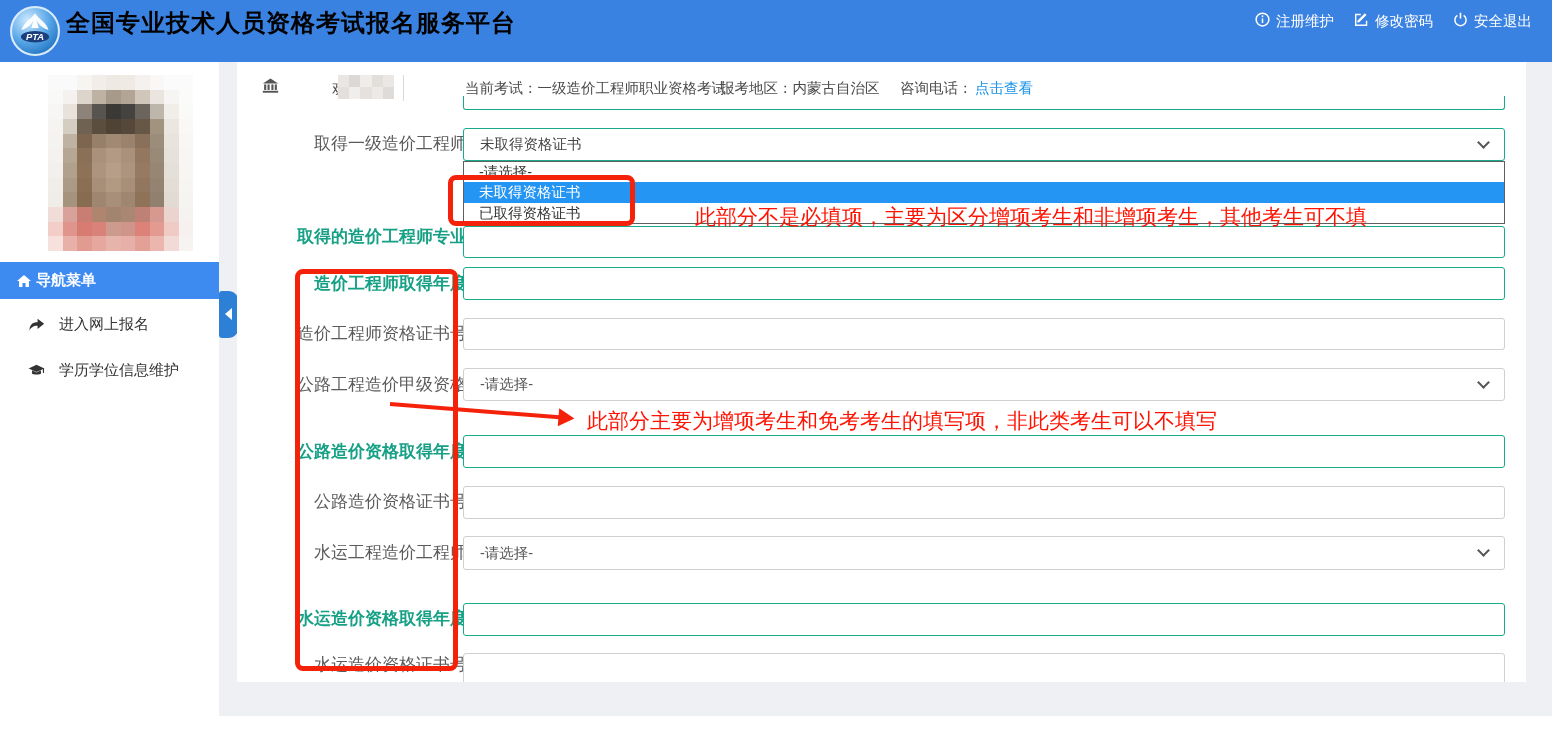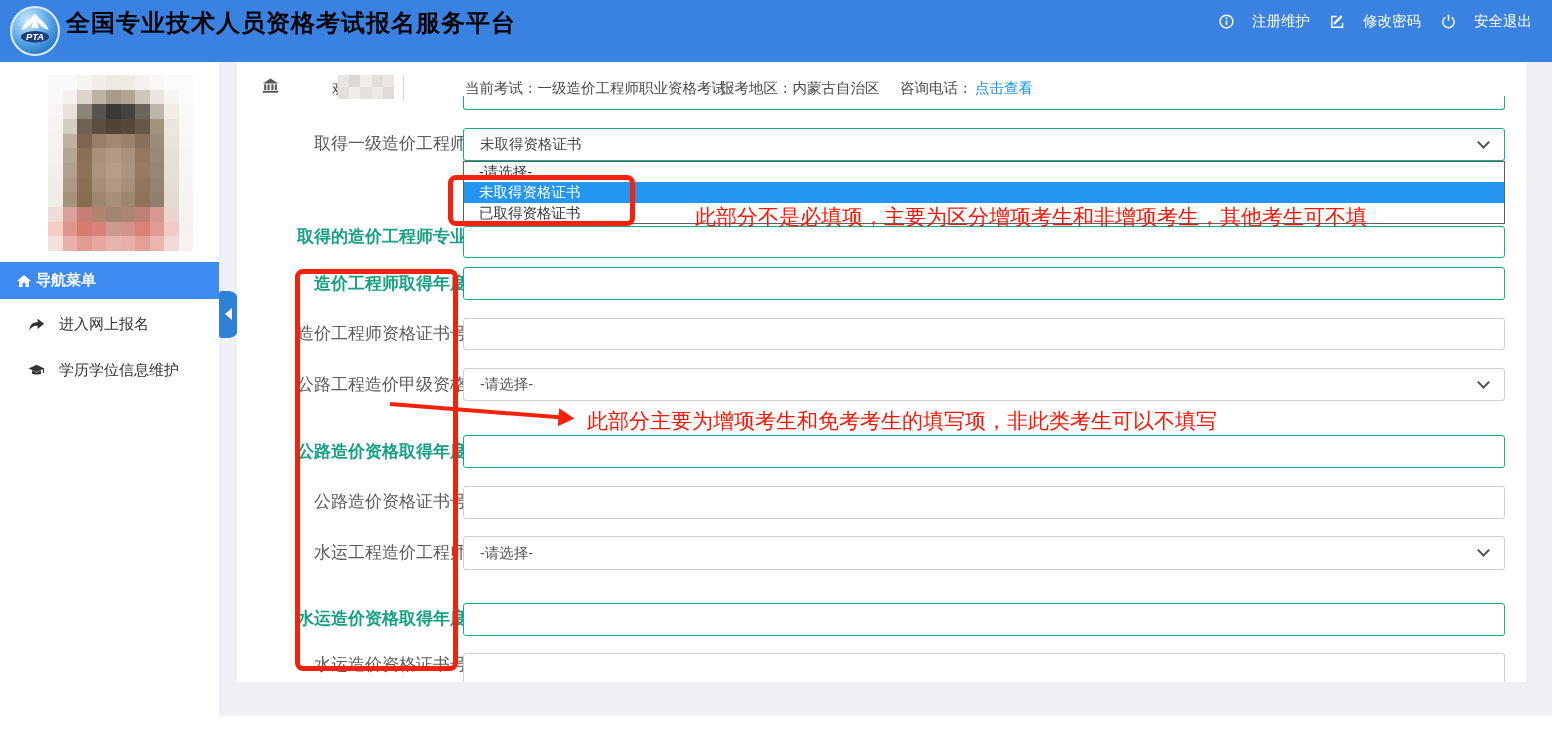--- a/index.html
+++ b/index.html
@@ -6,21 +6,21 @@
   html,body { width:1552px; height:729px; }
   body { font-family: "Liberation Sans", "DejaVu Sans", sans-serif; background:#eef0f4; position:relative; overflow:hidden; }
   #stage { position:absolute; inset:0; width:1552px; height:729px; }
 
   
   .header { position:absolute; left:0; top:0; width:1552px; height:62px; background:#3a82e2; }
   .logo { position:absolute; left:10px; top:6px; width:50px; height:50px; }
   .h-title { position:absolute; left:66px; top:7px; color:#000000; font-size:24px; font-weight:bold; letter-spacing:1px; }
   .h-sub { position:absolute; left:66px; top:39px; color:#fff; font-size:13px; font-weight:bold; }
   .h-links { position:absolute; right:20px; top:12px; display:flex; gap:20px; align-items:center; }
-  .h-link { display:flex; align-items:center; gap:18px; color:#fff; font-size:14.5px; cursor:pointer; white-space:nowrap; }
+  .h-link { display:flex; align-items:flex-start; gap:6px; color:#fff; font-size:14.5px; cursor:pointer; white-space:nowrap; }
   .h-link svg { width:15px; height:15px; }
   .header-tab { position:absolute; left:447px; top:62px; width:32px; height:9px; background:#3e86ea; border-radius:0 0 10px 10px; }
 
   
   .sidebar { position:absolute; left:0; top:62px; width:219px; height:667px; background:#fff; }
   .photo { position:absolute; left:48px; top:13px; width:145px; height:176px; }
   .photo svg { width:100%; height:100%; display:block; }
   .navhead { position:absolute; left:0; top:200px; width:219px; height:37px; background:#3d8af0; color:#fff; display:flex; align-items:center; gap:4px; padding-left:16px; font-size:15px; font-weight:bold; cursor:pointer; }
   .navhead svg { width:16px; height:16px; }
   .menu-item { position:absolute; left:0; width:219px; height:28px; display:flex; align-items:center; gap:14px; padding-left:28px; color:#333; font-size:15px; cursor:pointer; }

